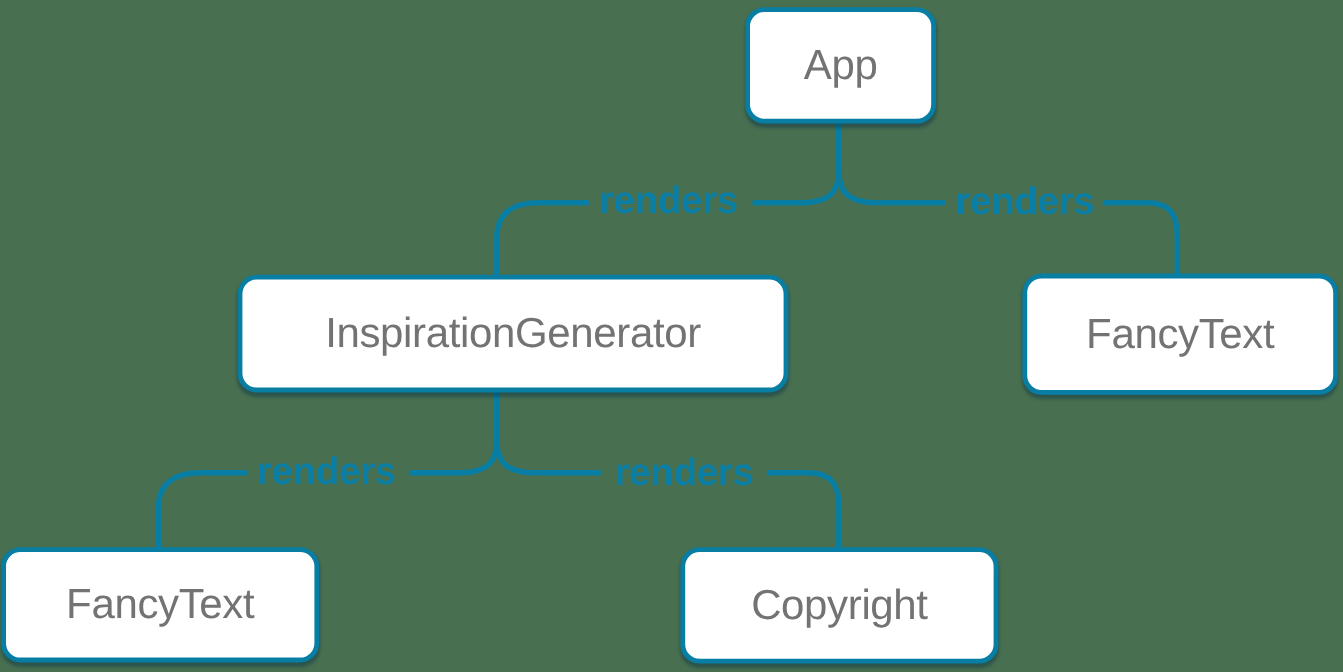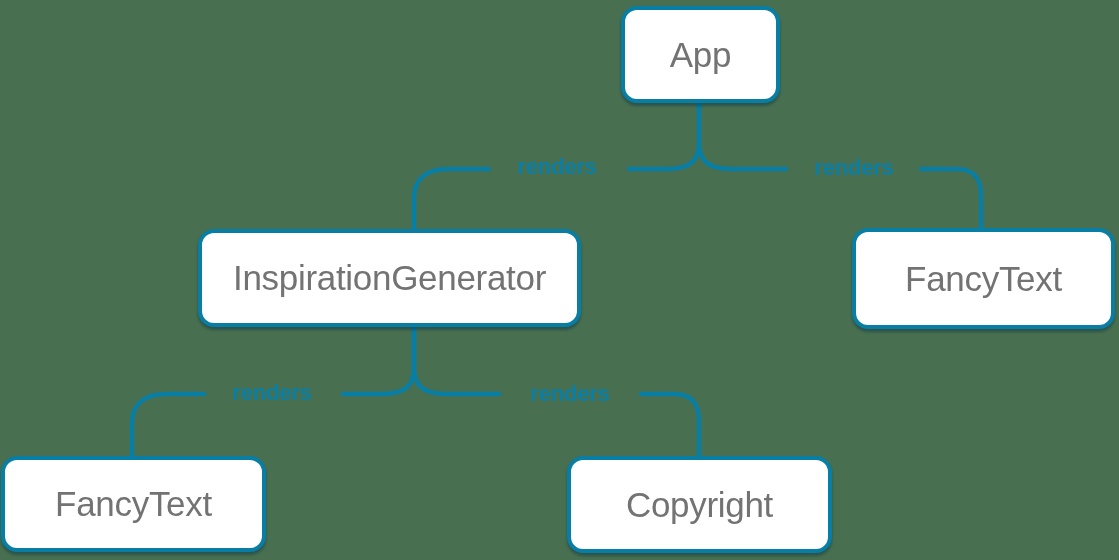--- a/index.html
+++ b/index.html
@@ -45,27 +45,27 @@
     font-size: 35px;
     font-weight: 500;
     letter-spacing: -0.3px;
     box-shadow: 0 3px 3px rgba(12, 48, 70, 0.45);
     white-space: nowrap;
   }
   .edge-label {
     position: absolute;
     transform: translate(-50%, -50%);
     color: #0a7ea4;
-    font-size: 22px;
+    font-size: 32px;
     font-weight: 600;
     letter-spacing: -0.2px;
     white-space: nowrap;
   }
   #node-app            { left: 621px; top: 6px;   width: 159px; height: 97px; }
-  #node-inspiration    { left: 198px; top: 229px; width: 383px; height: 98px; }
+  #node-inspiration    { left: 198px; top: 229px; width: 459px; height: 98px; }
   #node-fancy-right    { left: 852px; top: 228px; width: 263px; height: 101px; }
   #node-fancy-left     { left: 1px;   top: 456px; width: 265px; height: 96px; }
   #node-copyright      { left: 567px; top: 456px; width: 265px; height: 97px; text-align: right; }
 
   #edge-label-0 { left: 557px; top: 167px; }
   #edge-label-1 { left: 854px; top: 168px; }
   #edge-label-2 { left: 272px; top: 393px; }
   #edge-label-3 { left: 570px; top: 394px; }
 </style>
 </head>

